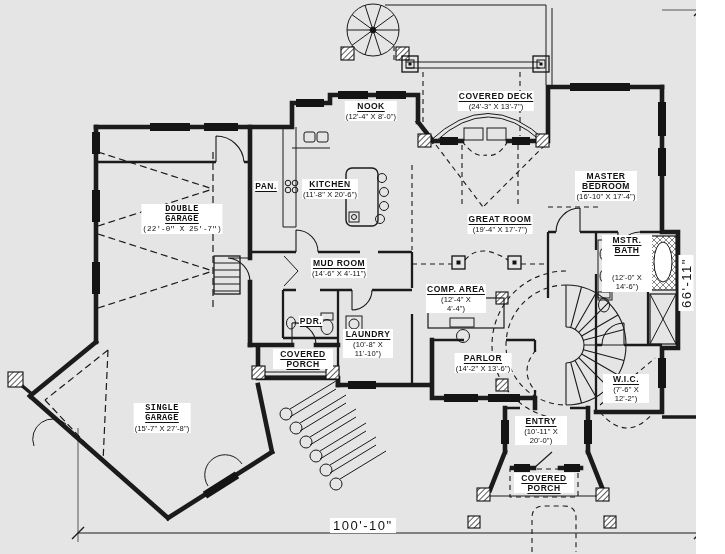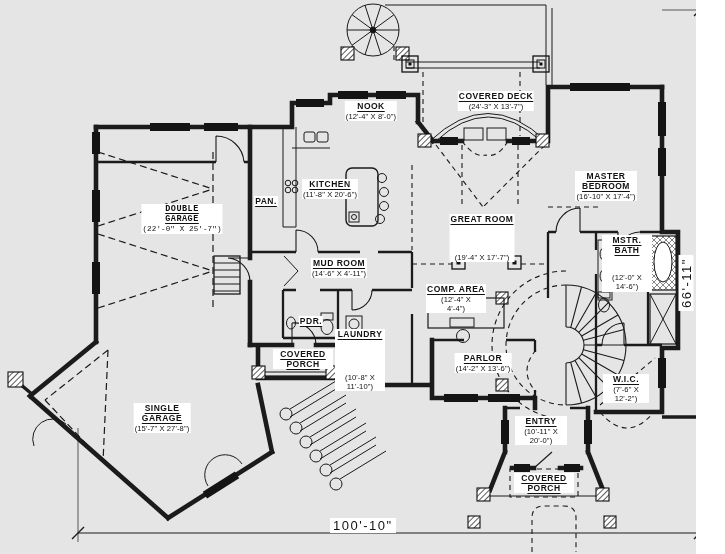--- a/index.html
+++ b/index.html
@@ -243,63 +243,63 @@
     <span class="rdims">(12'-4" X 8'-0")</span>
   </div>
   <div class="room-label" style="left:606px;top:131px;margin-top:40px;">
     <span class="rname wrap" style="width:60px;">MASTER BEDROOM</span>
     <span class="rdims">(16'-10" X 17'-4")</span>
   </div>
   <div class="room-label" style="left:330px;top:179px;">
     <span class="rname">KITCHEN</span>
     <span class="rdims">(11'-8" X 20'-6")</span>
   </div>
-  <div class="room-label" style="left:266px;top:196px;justify-content:center;">
+  <div class="room-label" style="left:266px;top:181px;justify-content:center;">
     <span class="rname">PAN.</span>
   </div>
   <div class="room-label" style="left:182px;top:204px;font-family:Liberation Mono, monospace;">
     <span class="rname wrap" style="width:54px;">DOUBLE GARAGE</span>
     <span class="rdims">(22'-0" X 25'-7")</span>
   </div>
-  <div class="room-label" style="left:482px;top:214px;gap:28px;">
+  <div class="room-label" style="left:500px;top:214px;">
     <span class="rname">GREAT ROOM</span>
     <span class="rdims">(19'-4" X 17'-7")</span>
   </div>
   <div class="room-label" style="left:627px;top:235px;gap:17px;">
     <span class="rname wrap" style="width:36px;">MSTR. BATH</span>
     <span class="rdims wrap" style="width:48px;">(12'-0" X 14'-6")</span>
   </div>
   <div class="room-label" style="left:339px;top:258px;">
     <span class="rname">MUD ROOM</span>
     <span class="rdims">(14'-6" X 4'-11")</span>
   </div>
   <div class="room-label" style="left:456px;top:284px;">
     <span class="rname">COMP. AREA</span>
     <span class="rdims wrap" style="width:50px;">(12'-4" X 4'-4")</span>
   </div>
   <div class="room-label" style="left:311px;top:316px;">
     <span class="rname">PDR.</span>
   </div>
-  <div class="room-label" style="left:360px;top:329px;gap:33px;">
+  <div class="room-label" style="left:368px;top:329px;">
     <span class="rname">LAUNDRY</span>
     <span class="rdims wrap" style="width:48px;">(10'-8" X 11'-10")</span>
   </div>
   <div class="room-label" style="left:303px;top:349px;">
     <span class="rname wrap" style="width:58px;">COVERED PORCH</span>
   </div>
   <div class="room-label" style="left:483px;top:353px;">
     <span class="rname">PARLOR</span>
     <span class="rdims">(14'-2" X 13'-6")</span>
   </div>
   <div class="room-label" style="left:626px;top:374px;">
     <span class="rname">W.I.C.</span>
     <span class="rdims wrap" style="width:44px;">(7'-6" X 12'-2")</span>
   </div>
   <div class="room-label" style="left:162px;top:403px;">
-    <span class="rname wrap" style="width:52px;">SINGLE GARAGE</span>
+    <span class="rname wrap" style="width:52px;font-family:Liberation Mono, monospace;">SINGLE GARAGE</span>
     <span class="rdims">(15'-7" X 27'-8")</span>
   </div>
   <div class="room-label" style="left:541px;top:416px;">
     <span class="rname">ENTRY</span>
     <span class="rdims wrap" style="width:50px;">(10'-11" X 20'-0")</span>
   </div>
   <div class="room-label" style="left:544px;top:473px;">
     <span class="rname wrap" style="width:58px;">COVERED PORCH</span>
   </div>
 

